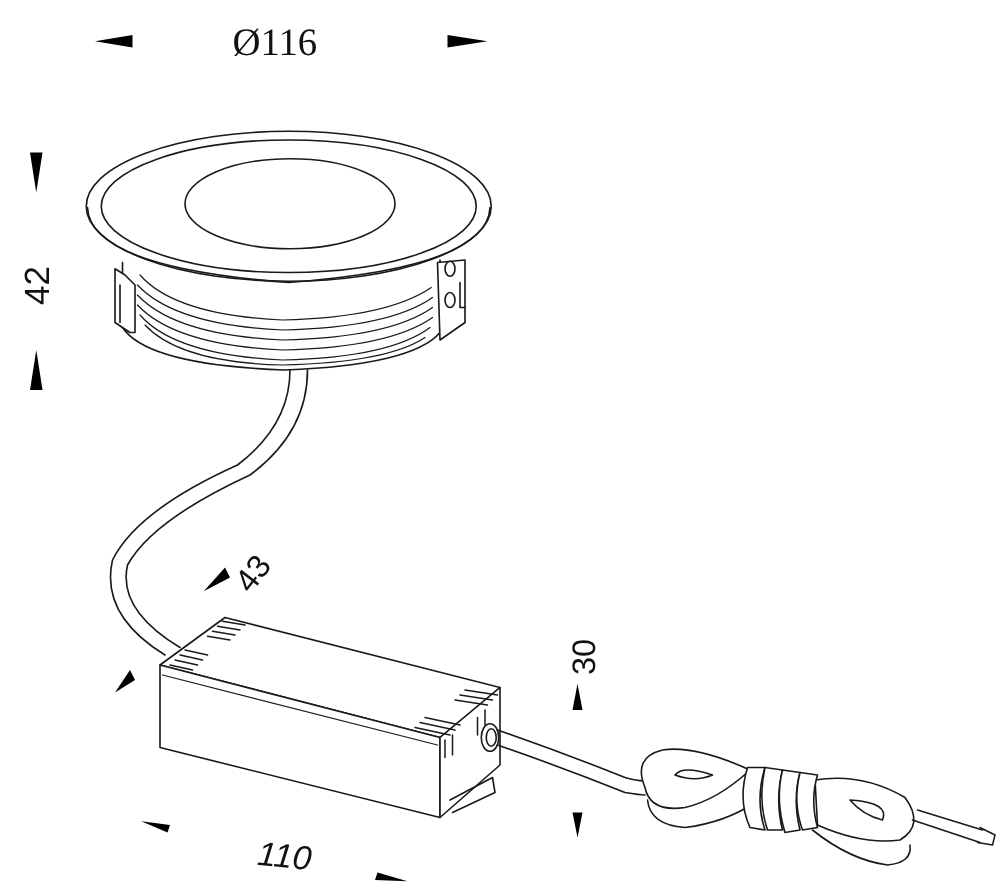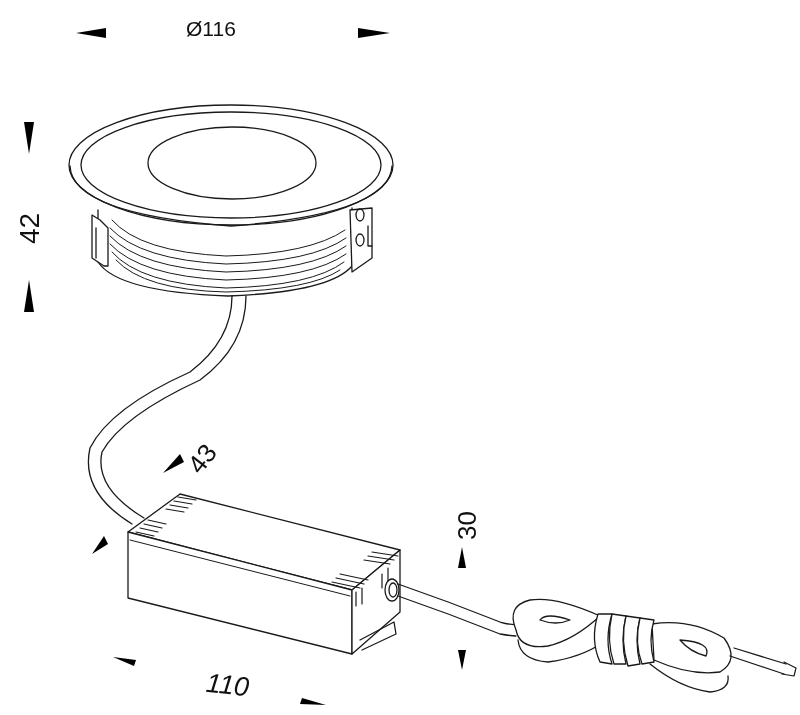--- a/index.html
+++ b/index.html
@@ -1,21 +1,21 @@
 <!DOCTYPE html>
 <html><head>
 <meta charset="utf-8">
 <style>
   html, body { margin:0; padding:0; background:#ffffff; }
   body { width:800px; height:715px; position:relative; overflow:hidden;
          font-family:"Liberation Sans", sans-serif; }
   svg.drawing { position:absolute; left:0; top:0; }
   .dim-label { position:absolute; font-family:"Liberation Sans", sans-serif;
                font-weight:normal; color:#111; line-height:1; white-space:nowrap; }
-  #lbl-dia { left:186px; top:18px; font-size:21px; }
+  #lbl-dia { left:186px; top:18px; font-size:31px;font-family:Liberation Serif, serif; }
   #lbl-h { left:20px; top:210px; font-size:28px; transform:rotate(-90deg); transform-origin:left top; top:244px; left:16px; }
   #lbl-43 { left:178px; top:428px; font-size:26px; transform:rotate(-52deg); transform-origin:left top; top:462px; left:183px; }
   #lbl-30 { left:452px; top:542px; font-size:26px; transform:rotate(-90deg); transform-origin:left top; top:540px; left:454px; }
   #lbl-110 { left:206px; top:672px; font-size:27px; font-style:italic; transform:rotate(6deg); }
 </style>
 </head>
 <body>
 
 <svg class="drawing" width="800" height="715" viewBox="0 0 800 715" xmlns="http://www.w3.org/2000/svg">
   <g fill="none" stroke="#1a1a1a" stroke-width="1.3" stroke-linejoin="round" stroke-linecap="round">

